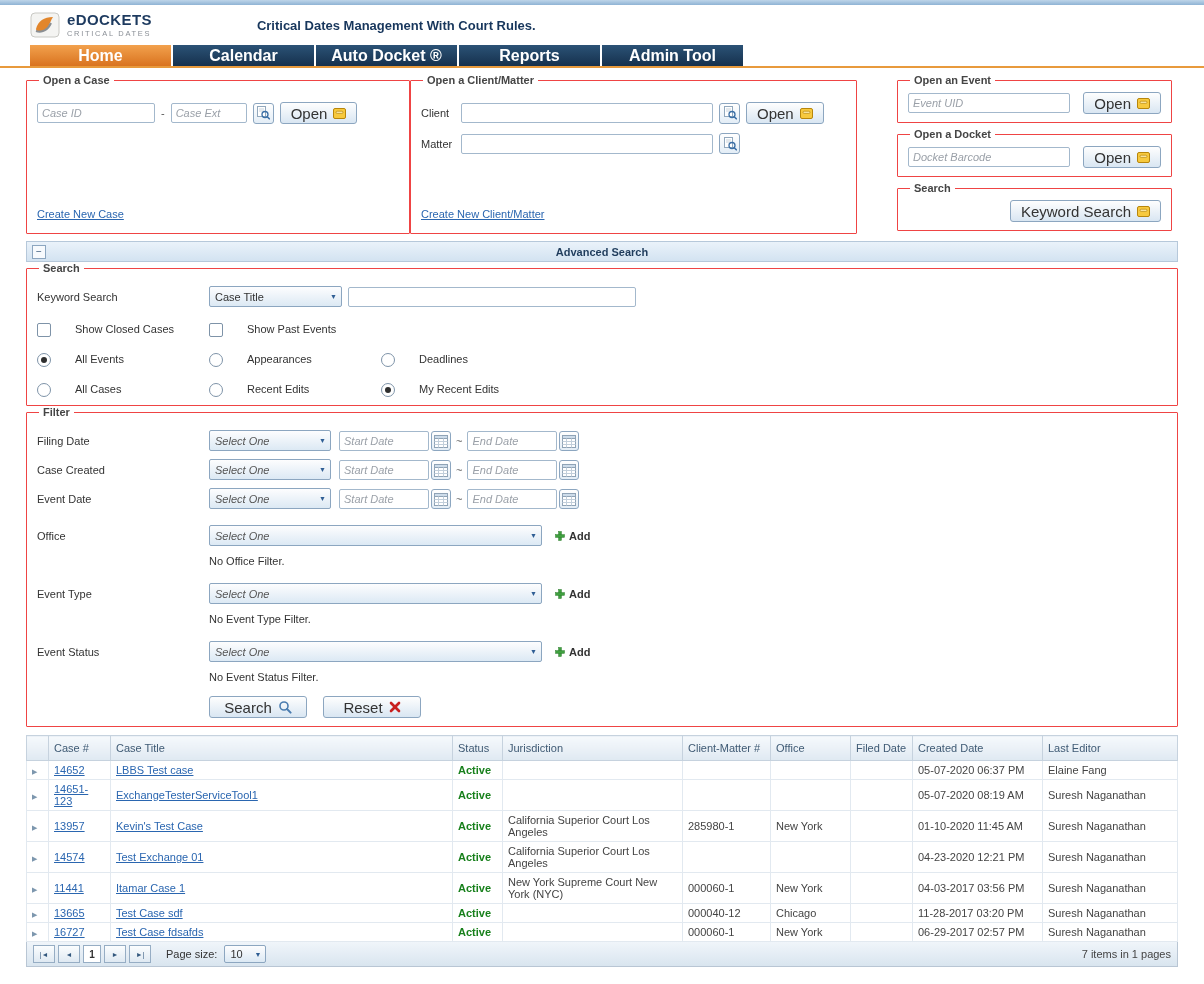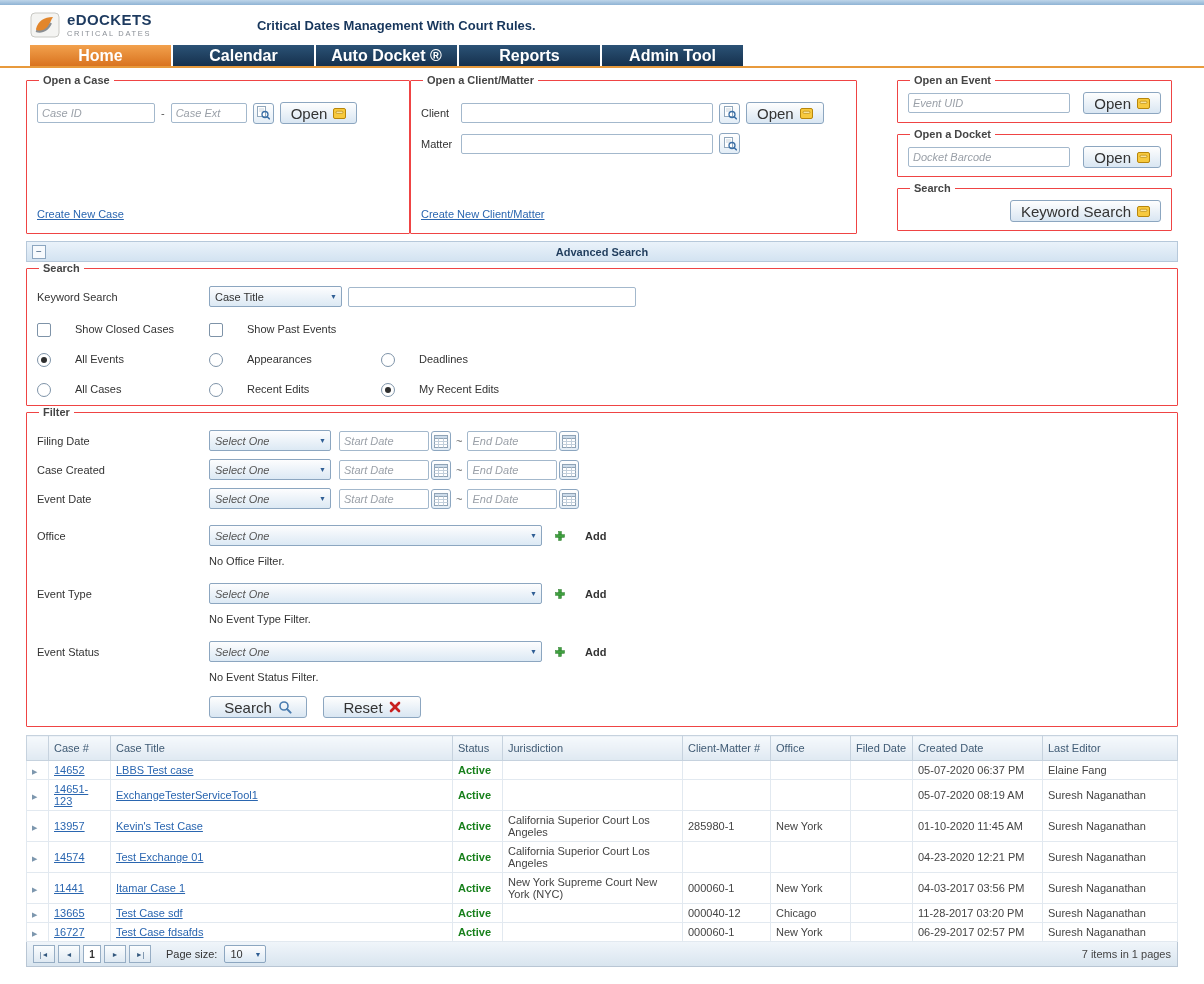--- a/index.html
+++ b/index.html
@@ -58,21 +58,21 @@
   .opt{display:inline-flex;align-items:flex-start;gap:24px}
   .col1{width:172px}.col2{width:172px}
   .cb{width:12px;height:12px;border:1px solid #7e93a8;background:#fff;display:inline-block;border-radius:2px;cursor:pointer;flex:none}
   .radio{width:12px;height:12px;border:1px solid #7e93a8;background:#fff;border-radius:50%;display:inline-block;position:relative;cursor:pointer;flex:none}
   .radio.on::after{content:"";position:absolute;inset:3px;border-radius:50%;background:#2f2f2f}
   .date-combo{width:122px}
   .date-input{width:90px;margin-left:8px}
   .cal-btn{width:20px;height:20px;margin-left:2px}
   .tilde{margin:0 5px;color:#666}
   .wide{width:333px}
-  .add-link{display:inline-flex;align-items:center;gap:20px;margin-left:13px;cursor:pointer;font-weight:bold;color:#333}
+  .add-link{display:inline-flex;align-items:center;gap:4px;margin-left:13px;cursor:pointer;font-weight:bold;color:#333}
   .empty-row{margin-top:9px;padding-left:172px}
   .actions-row{margin-top:13px;padding-left:172px;display:flex;align-items:center}
   .btn-search{width:98px}
   .btn-reset{width:98px;margin-left:16px}
   
   .results{margin-top:8px}
   table.grid{width:100%;border-collapse:collapse;table-layout:fixed;border:1px solid #b9c6d4}
   table.grid th{height:20px;background:linear-gradient(#f6f9fc,#dfe9f2);border:1px solid #c6d2de;font-weight:normal;color:#3f5a74;text-align:left;padding:2px 5px;white-space:nowrap;overflow:hidden;font-size:11px}
   table.grid td{border:1px solid #e2e9f0;padding:3px 5px;color:#444;overflow:hidden;vertical-align:middle;font-size:11px}
   .exp-icon{color:#7d97ae;font-size:7px;cursor:pointer}

